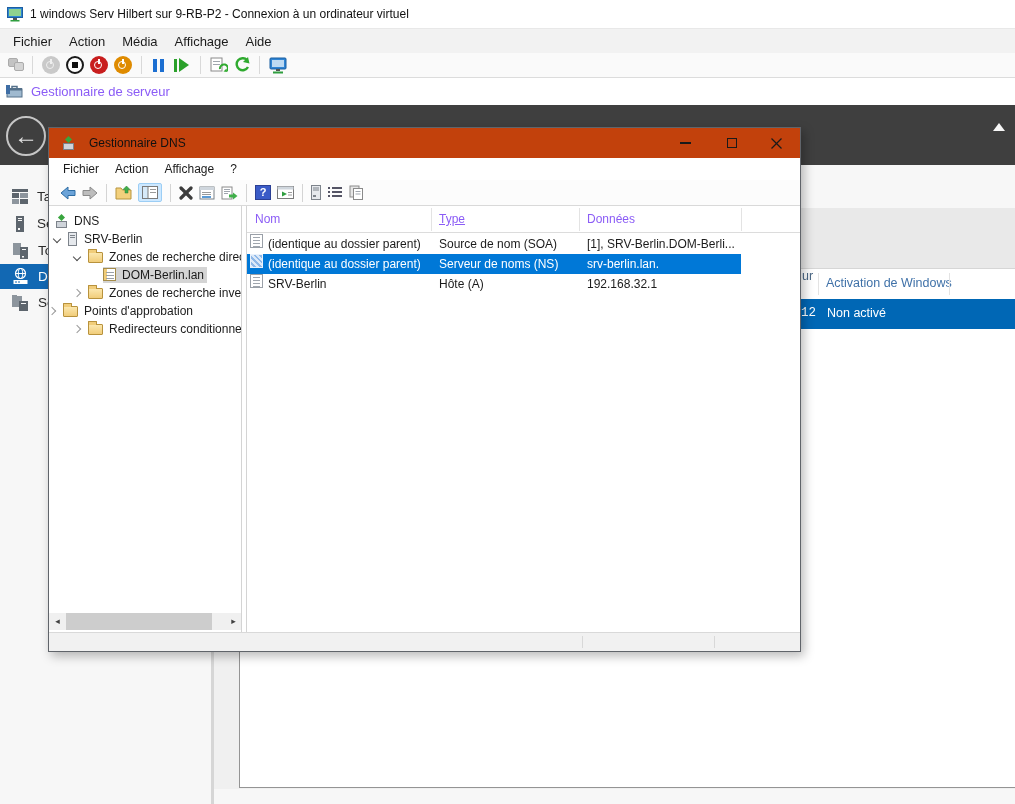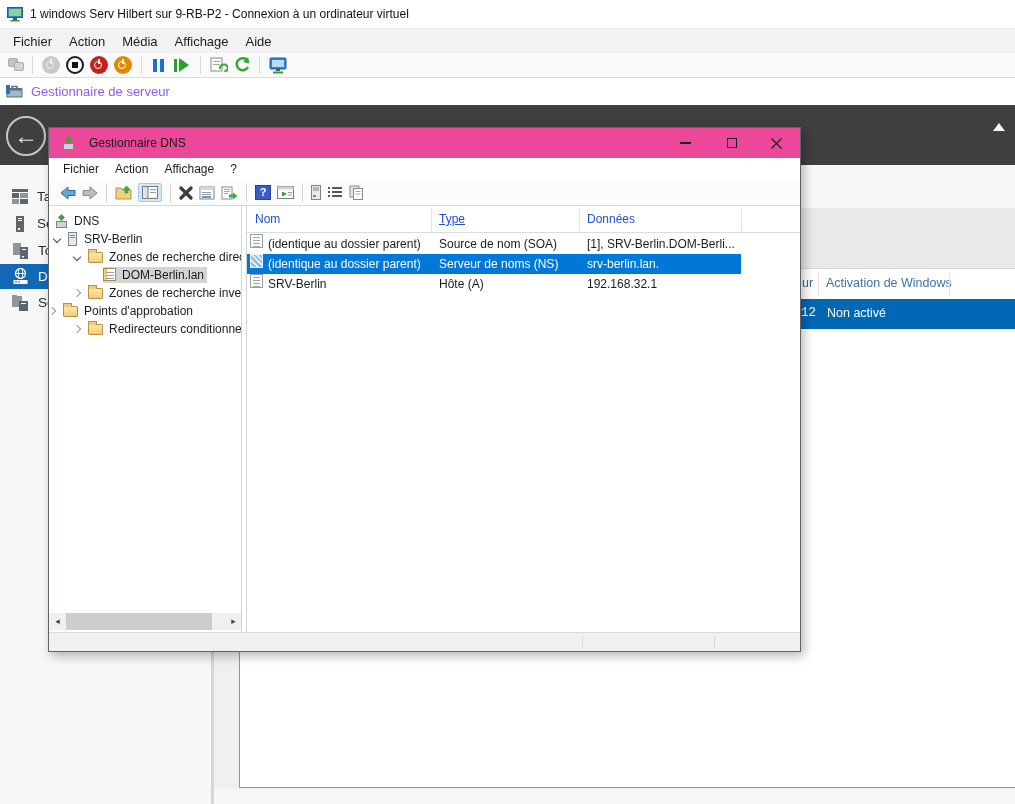--- a/index.html
+++ b/index.html
@@ -46,21 +46,21 @@
   .strip{position:absolute;left:801px;width:214px;}
   .smtbl-hdr{font-size:12.5px;color:#3f71a8;}
   .smtbl-frag{font-size:12.5px;color:#4a6785;}
   .vline{position:absolute;width:1px;background:#e3e3e3;}
   .sm-bluerow{position:absolute;left:801px;top:299px;width:214px;height:30px;background:#0067b5;color:#fff;font-size:12.5px;display:flex;align-items:center;}
   .white-panel{position:absolute;left:239px;top:600px;width:776px;height:188px;background:#fff;border-left:1px solid #949494;border-bottom:1px solid #949494;}
   .bottom-strip{position:absolute;left:214px;top:789px;width:801px;height:15px;background:#f7f7f7;}
 
   
   .dns-window{left:48px;top:127px;width:753px;height:525px;background:#fff;border:1px solid #60646a;box-shadow:3px 4px 10px rgba(0,0,0,.28);z-index:10;}
-  .dns-titlebar{position:absolute;left:0;top:0;width:100%;height:30px;background:#ec4899;display:flex;align-items:center;padding-left:13px;}
+  .dns-titlebar{position:absolute;left:0;top:0;width:100%;height:30px;background:#c2410c;display:flex;align-items:center;padding-left:13px;}
   .dns-title{font-size:12px;color:#111;margin-left:8px;}
   .winbtn{position:absolute;top:0;width:45px;height:30px;display:flex;align-items:center;justify-content:center;}
   .dns-menubar{position:absolute;left:0;top:30px;width:100%;height:22px;background:#fff;display:flex;align-items:center;font-size:12px;color:#1b1b1b;}
   .dns-toolbar{position:absolute;left:0;top:52px;width:100%;height:26px;background:#fcfcfc;border-bottom:1px solid #d9d9d9;display:flex;align-items:center;padding-left:8px;}
   .dti{display:inline-flex;align-items:center;justify-content:center;margin:0 3px;}
   .dtb-sep{width:1px;height:18px;background:#d4d4d4;margin:0 5px;}
   .toggle-on{background:#cde8ff;border:1px solid #9ccef5;border-radius:2px;padding:2px 3px;}
   .helpbtn{width:16px;height:15px;background:#3a5bc7;border:1px solid #2b3f94;color:#fff;font-size:11px;font-weight:bold;text-align:center;line-height:13px;}
   .dns-body{position:absolute;left:0;top:78px;right:0;bottom:19px;}
   .tree-pane{position:absolute;left:0;top:0;bottom:0;width:193px;background:#fff;border-right:1px solid #d4d4d4;overflow:hidden;}
@@ -73,21 +73,21 @@
   .folder{display:inline-block;width:15px;height:11px;background:linear-gradient(#fbe7ae,#f1cd7a);border:1px solid #b8923c;border-radius:1px;position:relative;margin-right:6px;flex:none;}
   .folder:before{content:"";position:absolute;left:-1px;top:-4px;width:7px;height:3px;background:#f1cd7a;border:1px solid #b8923c;border-bottom:none;border-radius:1px 1px 0 0;}
   .dnsrooticon{display:inline-block;width:13px;height:13px;position:relative;margin-right:6px;flex:none;}
   .dnsrooticon i{position:absolute;left:1px;bottom:0;width:11px;height:7px;background:#cfd4da;border:1px solid #7c828a;}
   .dnsrooticon b{position:absolute;left:4px;top:0;width:5px;height:5px;background:#39a53e;transform:rotate(45deg);}
   .srvicon{display:inline-block;width:9px;height:14px;background:#e6e9ed;border:1px solid #7d838b;position:relative;margin-right:7px;flex:none;}
   .srvicon i{position:absolute;left:1px;top:2px;width:5px;height:1px;background:#7d838b;box-shadow:0 2px 0 #7d838b;}
   .zoneicon{display:inline-block;width:13px;height:13px;background:#fff;border:1px solid #a58c4a;position:relative;margin-right:6px;flex:none;}
   .zoneicon i{position:absolute;left:2px;top:3px;width:8px;height:1px;background:#9aa0a8;box-shadow:0 3px 0 #9aa0a8,0 6px 0 #9aa0a8;}
   .zoneicon b{position:absolute;left:0;top:0;width:3px;height:100%;background:#f1cd7a;}
-  .lhdr{position:absolute;left:0;top:0;width:100%;height:27px;border-bottom:1px solid #dcdcdc;font-size:12px;color:#1d4ed8;}
+  .lhdr{position:absolute;left:0;top:0;width:100%;height:27px;border-bottom:1px solid #dcdcdc;font-size:12px;color:#8b5cf6;}
   .lhdr span{position:absolute;top:6px;}
   .lrow{position:absolute;left:0;height:20px;width:494px;font-size:12px;color:#1b1b1b;}
   .lrow span{position:absolute;top:0;line-height:20px;white-space:nowrap;}
   .lrow.sel{background:#0078d7;color:#fff;}
   .rowicon{position:absolute;left:3px;top:3px;width:13px;height:14px;background:#fff;border:1px solid #9aa0a8;}
   .rowicon i{position:absolute;left:2px;top:2px;width:7px;height:1px;background:#a0a6ae;box-shadow:0 3px 0 #a0a6ae,0 6px 0 #a0a6ae,0 9px 0 #a0a6ae;}
   .rowicon.hatch{background:repeating-linear-gradient(45deg,#dce9f8 0 2px,#8fb8e8 2px 4px);border-color:#eaf2fc;}
   .hscroll{position:absolute;left:0;bottom:2px;width:193px;height:17px;background:#f0f0f0;}
   .hs-arrow{position:absolute;top:0;width:17px;height:17px;color:#404040;font-size:9px;line-height:17px;text-align:center;}
   .hs-thumb{position:absolute;left:17px;top:0;width:146px;height:17px;background:#cdcdcd;}
@@ -237,21 +237,21 @@
           <rect x="9" y="9" width="5" height="1" fill="#f7f7f7"></rect>
         </svg>
       <span class="lbl">Se</span>
     </div>
   </div>
   <div class="abs sm-divider"></div>
 
   <div class="abs strip" style="top:165px;height:43px;background:#f7f7f7;"></div>
   <div class="abs strip" style="top:208px;height:61px;background:#e9e9e9;border-bottom:1px solid #d6d6d6;"></div>
   <div class="abs strip" style="top:269px;height:30px;background:#ffffff;">
-    <span class="abs smtbl-frag" style="left:1px;top:7px;">ur</span>
+    <span class="abs smtbl-frag" style="left:1px;top:0;">ur</span>
     <span class="vline" style="left:17px;top:4px;height:22px;"></span>
     <span class="abs smtbl-hdr nowrap" style="left:25px;top:7px;">Activation de Windows</span>
     <span class="vline" style="left:148px;top:4px;height:22px;"></span>
   </div>
   <div class="sm-bluerow">
     <span class="abs" style="left:0;top:7px;font-family:Liberation Mono, monospace;">12</span>
     <span class="abs nowrap" style="left:26px;top:7px;">Non activé</span>
   </div>
   <div class="abs strip" style="top:329px;height:302px;background:#ffffff;"></div>
   <div class="white-panel"></div>

